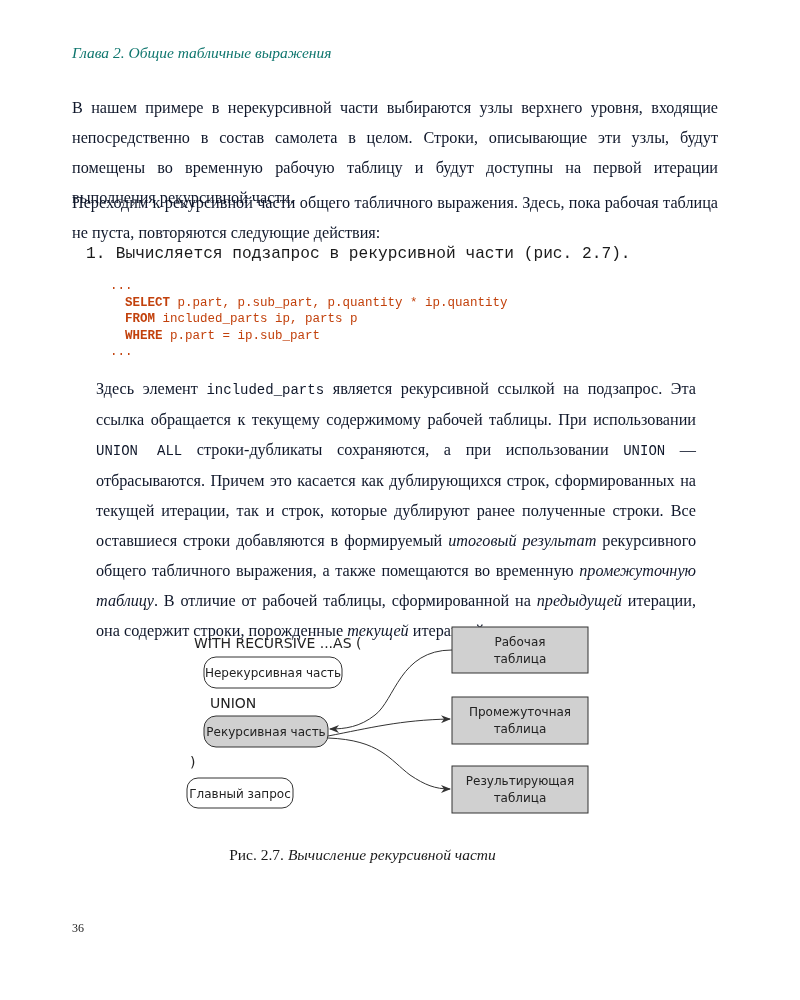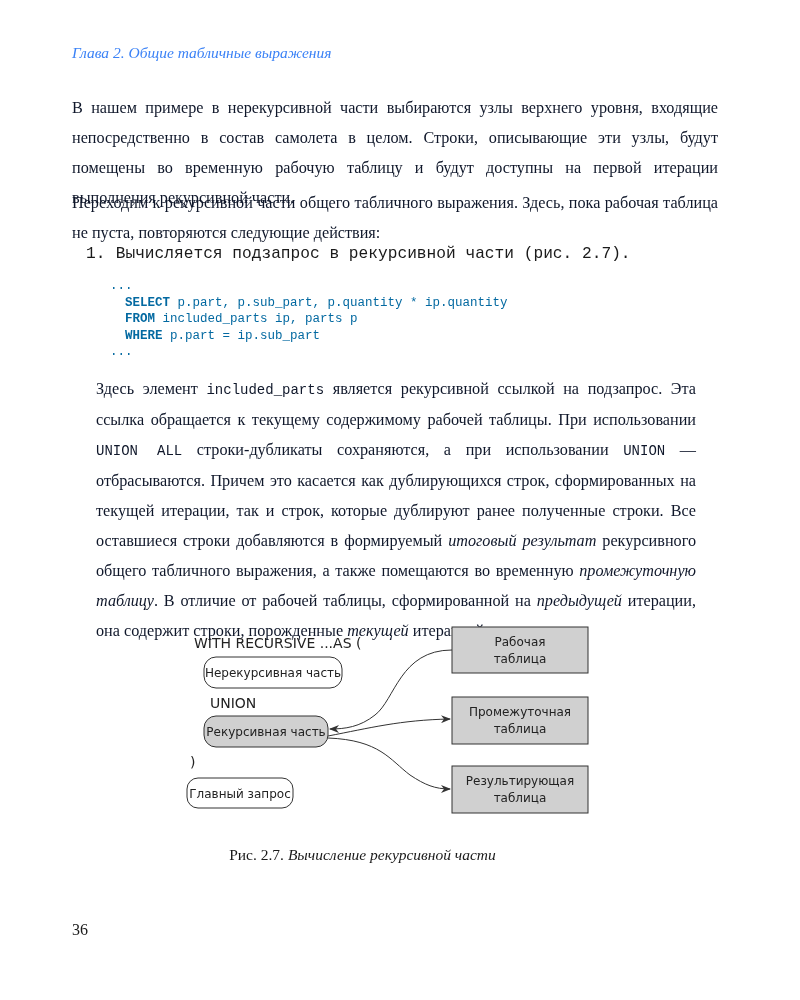--- a/index.html
+++ b/index.html
@@ -1,44 +1,44 @@
 <!DOCTYPE html>
 <html><head>
 <meta charset="utf-8">
 <style>
   html, body { margin: 0; padding: 0; background: #ffffff; }
   body { width: 800px; height: 1000px; position: relative; overflow: hidden; color: #1a1a1a; }
   .running-head {
     position: absolute; left: 72px; top: 44px;
-    font-family: "Liberation Serif", serif; font-style: italic; font-size: 15.5px; color: #3b82f6;
+    font-family: "Liberation Serif", serif; font-style: italic; font-size: 15.5px; color: #0f766e;
   }
   .para {
     position: absolute; font-family: "Liberation Serif", serif; font-size: 16.2px; line-height: 30px;
     text-align: justify; color: #0f172a;
   }
   .para.p1 { left: 72px; top: 93px; width: 646px; }
   .para.p2 { left: 72px; top: 188px; width: 646px; font-family: Liberation Serif, serif; }
   .list-item { position: absolute; left: 86px; top: 245px; font-family: Liberation Mono, monospace; font-size: 16.2px; }
   .list-item .num { display: inline-block; width: 20px; }
   .code {
     position: absolute; left: 110px; top: 278px;
-    font-family: "Liberation Mono", monospace; font-size: 12.5px; line-height: 16.5px; white-space: pre; color: #0369a1;
+    font-family: "Liberation Mono", monospace; font-size: 12.5px; line-height: 16.5px; white-space: pre; color: #c2410c;
   }
   .code b { font-weight: bold; }
   .para.p3 { left: 96px; top: 374px; width: 600px; }
   .mono-inline { font-family: "Liberation Mono", monospace; font-size: 14px; }
   .em { font-style: italic; }
   .figure { position: absolute; left: 0; top: 0; width: 800px; height: 1000px; pointer-events: none; }
   .diag-text { font-family: "DejaVu Sans", sans-serif; }
   .caption {
     position: absolute; left: 0; width: 725px; top: 846px; text-align: center;
     font-family: "Liberation Serif", serif; font-size: 15.5px;
   }
   .caption .em { font-style: italic; }
-  .page-num { position: absolute; left: 72px; top: 921px; font-family: "Liberation Serif", serif; font-size: 16px; text-align: right; }
+  .page-num { position: absolute; left: 72px; top: 921px; font-family: "Liberation Serif", serif; font-size: 12px; text-align: right; }
 </style>
 </head>
 <body>
 
 <div class="running-head">Глава 2.  Общие табличные выражения</div>
 
 <div class="para p1">В нашем примере в нерекурсивной части выбираются узлы верхнего уровня, входящие непосредственно в состав самолета в целом. Строки, описывающие эти узлы, будут помещены во временную рабочую таблицу и будут доступны на первой итерации выполнения рекурсивной части.</div>
 <div class="para p2">Переходим к рекурсивной части общего табличного выражения. Здесь, пока рабочая таблица не пуста, повторяются следующие действия:</div>
 
 <div class="list-item">

